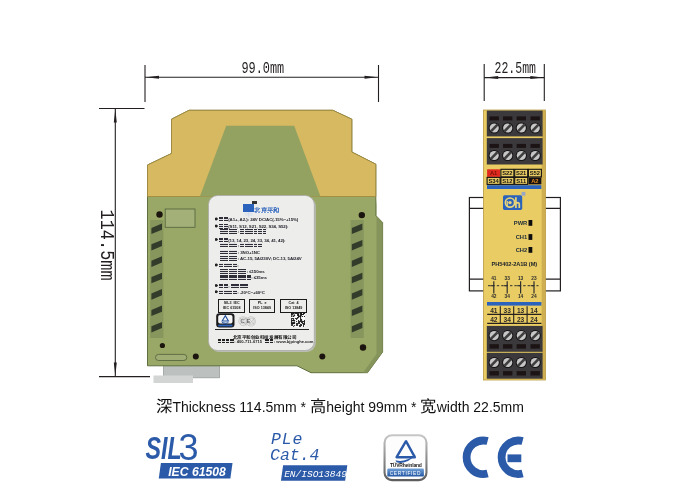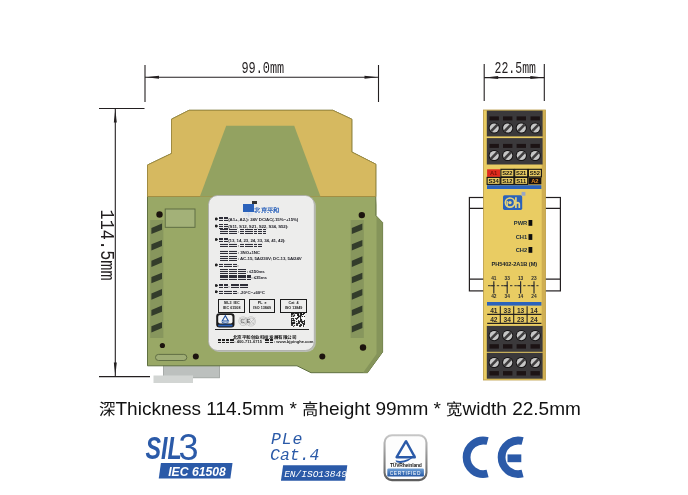--- a/index.html
+++ b/index.html
@@ -401,19 +401,19 @@
       </svg><svg style="width:4.55px;height:4.55px;vertical-align:0px;overflow:visible" viewBox="0 0 1000 1000">
         <path transform="translate(0,860) scale(1,-1)" d="M365 850C355 810 342 770 326 729H55V616H275C215 500 132 394 25 323C48 301 86 257 104 231C153 265 196 304 236 348V-89H354V103H717V42C717 29 712 24 695 23C678 23 619 23 568 26C584 -6 600 -57 604 -90C686 -90 743 -89 783 -70C824 -52 835 -19 835 40V537H369C384 563 397 589 410 616H947V729H457C469 760 479 791 489 822ZM354 268H717V203H354ZM354 368V432H717V368Z" fill="#111"></path>
       </svg><svg style="width:4.55px;height:4.55px;vertical-align:0px;overflow:visible" viewBox="0 0 1000 1000">
         <path transform="translate(0,860) scale(1,-1)" d="M554 524H786V440H554ZM554 622V702H786V622ZM859 330C836 300 802 264 769 232C754 265 741 300 731 337H905V805H438V59L334 42L373 -74C469 -54 592 -27 708 0L698 104L554 78V337H626C671 142 748 -9 897 -86C913 -55 949 -9 975 14C909 43 857 89 817 147C860 180 910 223 953 265ZM74 806V-90H186V700H273C256 630 233 539 211 474C271 406 285 344 285 298C286 269 280 250 268 241C259 235 249 232 238 232C225 232 211 232 192 233C209 203 217 156 218 126C243 126 268 125 288 128C310 132 331 138 347 150C380 174 394 215 394 282C394 340 382 409 316 487C347 566 382 676 410 764L328 811L311 806Z" fill="#111"></path>
       </svg><svg style="width:4.55px;height:4.55px;vertical-align:0px;overflow:visible" viewBox="0 0 1000 1000">
         <path transform="translate(0,860) scale(1,-1)" d="M295 827C242 688 148 550 44 469C76 449 135 405 160 379C262 475 367 630 432 789ZM698 825 577 776C652 638 766 480 861 378C884 411 930 458 962 483C871 568 756 708 698 825ZM595 264C632 215 672 158 708 101L366 84C428 192 493 327 544 449L401 484C362 358 294 197 228 78L89 73L104 -54C282 -45 535 -30 777 -14C793 -43 807 -70 817 -94L942 -29C894 68 799 209 711 317Z" fill="#111"></path>
       </svg><svg style="width:4.55px;height:4.55px;vertical-align:0px;overflow:visible" viewBox="0 0 1000 1000">
         <path transform="translate(0,860) scale(1,-1)" d="M89 604V499H681V604ZM79 789V675H781V64C781 46 775 41 757 41C737 40 671 39 614 43C631 8 649 -52 653 -87C744 -88 808 -85 850 -64C893 -43 905 -6 905 62V789ZM257 322H510V188H257ZM140 425V12H257V85H628V425Z" fill="#111"></path>
       </svg></div>
     <div style="position:absolute;left:217.5px;top:338.9px;font-size:4.1px;font-weight:bold;color:#222;white-space:nowrap;line-height:4.5px"><i style="display:inline-block;width:3.5px;height:4.2px;background:#222;background-image:repeating-linear-gradient(0deg,#222 0 1.45px,rgba(255,255,255,0.85) 1.45px 2.05px);margin-right:0.7px;vertical-align:-0.5px"></i><i style="display:inline-block;width:3.5px;height:4.2px;background:#222;background-image:repeating-linear-gradient(0deg,#222 0 1.45px,rgba(255,255,255,0.85) 1.45px 2.05px);margin-right:0.7px;vertical-align:-0.5px"></i><i style="display:inline-block;width:3.5px;height:4.2px;background:#222;background-image:repeating-linear-gradient(0deg,#222 0 1.45px,rgba(255,255,255,0.85) 1.45px 2.05px);margin-right:0.7px;vertical-align:-0.5px"></i><i style="display:inline-block;width:3.5px;height:4.2px;background:#222;background-image:repeating-linear-gradient(0deg,#222 0 1.45px,rgba(255,255,255,0.85) 1.45px 2.05px);margin-right:0.7px;vertical-align:-0.5px"></i><b>: 400-711-6715&nbsp;&nbsp;&nbsp;</b><i style="display:inline-block;width:3.5px;height:4.2px;background:#222;background-image:repeating-linear-gradient(0deg,#222 0 1.45px,rgba(255,255,255,0.85) 1.45px 2.05px);margin-right:0.7px;vertical-align:-0.5px"></i><i style="display:inline-block;width:3.5px;height:4.2px;background:#222;background-image:repeating-linear-gradient(0deg,#222 0 1.45px,rgba(255,255,255,0.85) 1.45px 2.05px);margin-right:0.7px;vertical-align:-0.5px"></i><b>: www.bjpinghe.com</b></div>
-<div style="position:absolute;left:0px;top:397.9px;width:680px;text-align:center;font-size:19px;color:#111;font-family:'Liberation Sans',sans-serif"><svg style="width:16.35px;height:16.35px;vertical-align:-2.5px;overflow:visible" viewBox="0 0 1000 1000">
+<div style="position:absolute;left:0px;top:397.9px;width:680px;text-align:center;font-size:14px;color:#111;font-family:'Liberation Sans',sans-serif"><svg style="width:16.35px;height:16.35px;vertical-align:-2.5px;overflow:visible" viewBox="0 0 1000 1000">
         <path transform="translate(0,860) scale(1,-1)" d="M86 774C149 744 224 694 261 657L307 718C269 754 191 800 129 828ZM39 499C104 476 182 436 221 404L261 470C221 500 142 537 78 558ZM66 -23 131 -69C183 24 244 146 291 250L233 295C183 183 114 53 66 -23ZM587 445V332H314V264H540C476 160 371 67 266 20C281 6 302 -20 314 -37C416 15 517 111 587 220V-79H661V231C724 124 820 23 912 -30C924 -11 947 17 965 31C871 75 772 169 711 264H950V332H661V445ZM329 796V611H396V732H517C509 584 477 513 314 475C326 461 345 435 351 418C537 467 577 558 588 732H684V542C684 473 701 455 774 455C787 455 860 455 876 455C930 455 949 478 957 570C937 575 909 584 895 595C892 527 888 517 867 517C852 517 794 517 783 517C757 517 753 521 753 543V732H874V629H943V796Z" fill="#111"></path>
       </svg><span>Thickness 114.5mm * </span><svg style="width:16.35px;height:16.35px;vertical-align:-2.5px;overflow:visible" viewBox="0 0 1000 1000">
         <path transform="translate(0,860) scale(1,-1)" d="M303 568H695V472H303ZM231 623V416H770V623ZM456 841V745H65V679H934V745H533V841ZM110 354V-80H183V290H822V11C822 -3 818 -7 800 -8C784 -9 727 -9 662 -7C672 -28 683 -57 686 -78C769 -78 823 -78 856 -66C888 -54 897 -32 897 10V354ZM376 170H624V68H376ZM310 225V-38H376V13H691V225Z" fill="#111"></path>
       </svg><span>height 99mm * </span><svg style="width:16.35px;height:16.35px;vertical-align:-2.5px;overflow:visible" viewBox="0 0 1000 1000">
         <path transform="translate(0,860) scale(1,-1)" d="M523 190V29C523 -47 550 -68 652 -68C674 -68 814 -68 837 -68C929 -68 952 -32 961 120C941 125 910 136 893 149C888 17 881 -1 832 -1C800 -1 682 -1 658 -1C607 -1 598 3 598 30V190ZM441 316V237C441 156 413 45 42 -32C60 -48 83 -77 92 -95C477 -5 521 130 521 235V316ZM201 417V101H276V352H719V107H797V417ZM432 828C445 804 458 776 470 751H76V568H146V686H853V568H926V751H561C549 781 528 821 510 850ZM597 650V585H404V651H327V585H174V524H327V452H404V524H597V451H672V524H828V585H672V650Z" fill="#111"></path>
       </svg><span>width 22.5mm</span></div>
 </div>
 </body></html>

